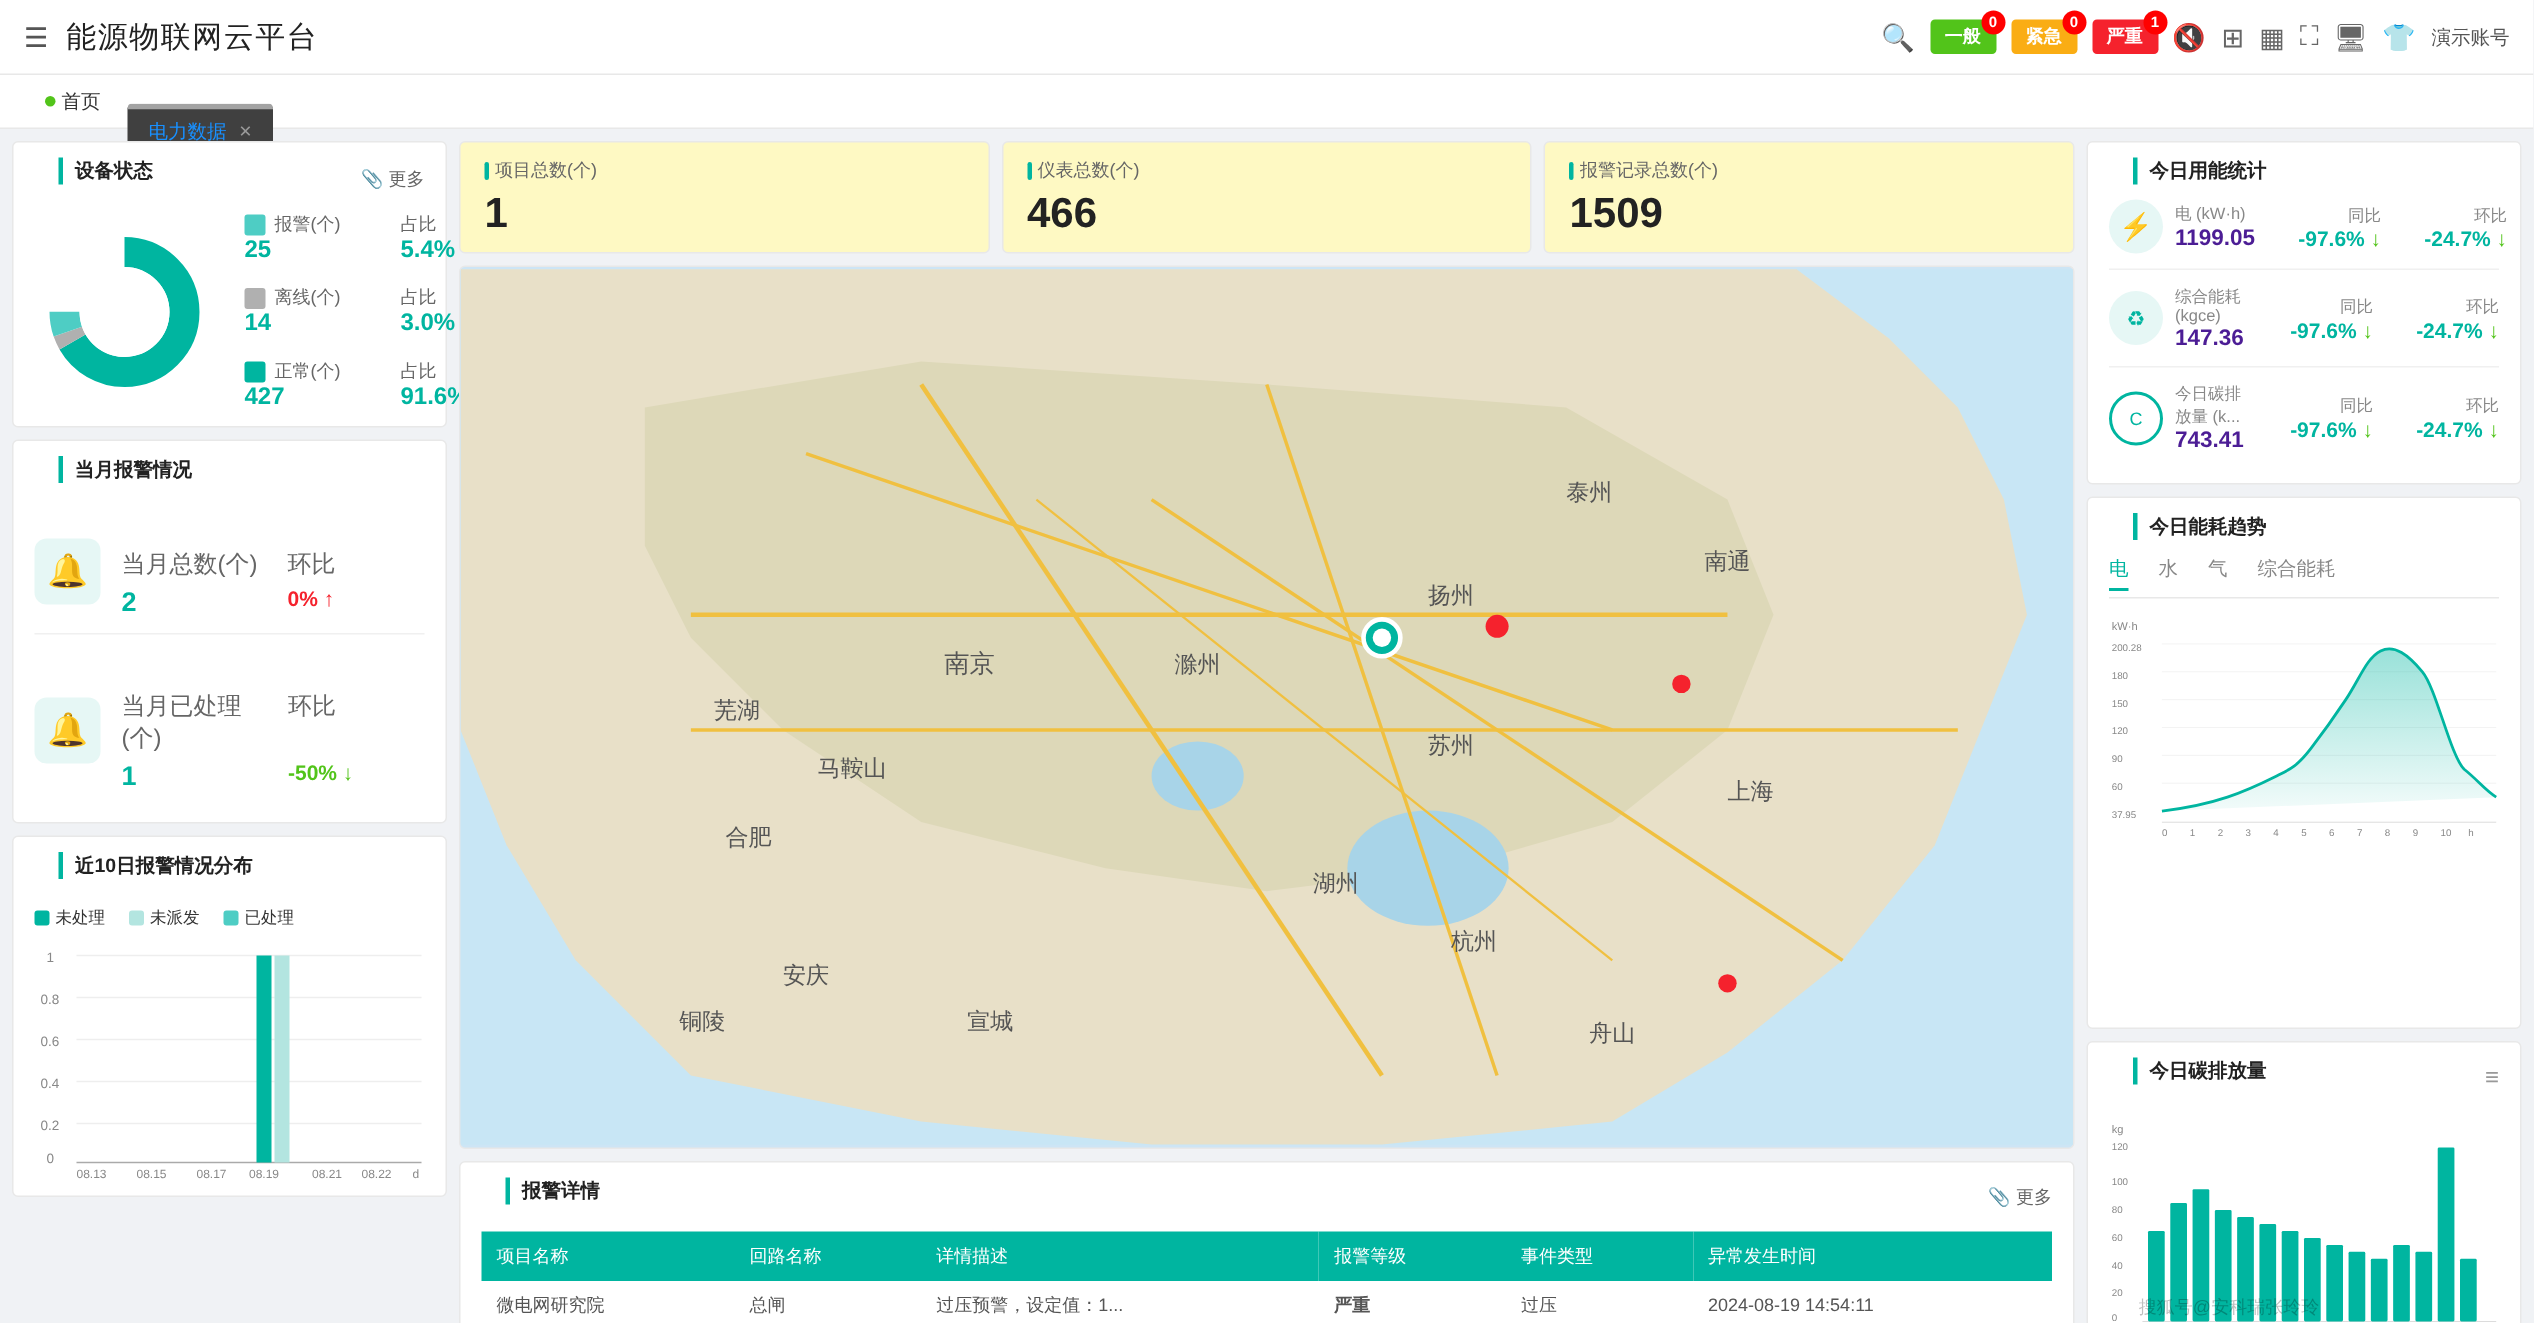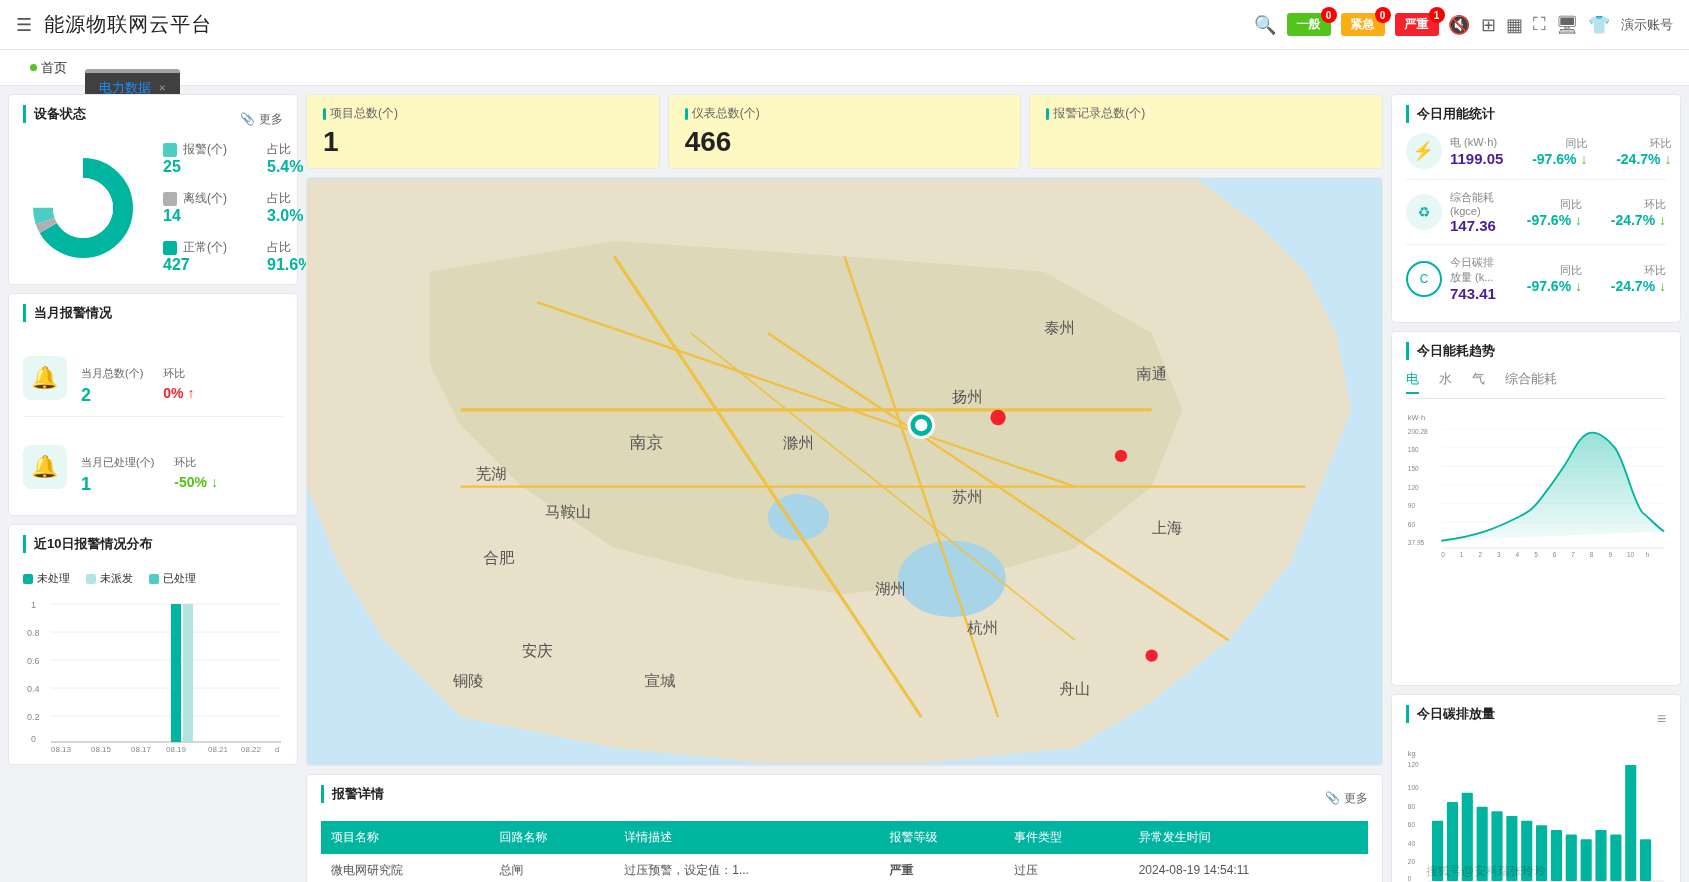--- a/index.html
+++ b/index.html
@@ -76,21 +76,20 @@
       gap: 4px;
     }
     .tab-item {
       padding: 6px 14px;
       font-size: 13px;
       cursor: pointer;
       border-radius: 3px 3px 0 0;
       display: flex;
       align-items: center;
       gap: 4px;
-      font-family: Liberation Mono, monospace;
     }
     .tab-item.active {
       background: #404040;
       border-top: 4px solid #a3a3a3;
       color: #1890ff;
       margin-top: 36px;
     }
     .tab-item .dot {
       width: 7px; height: 7px;
       border-radius: 50%;
@@ -121,20 +120,21 @@
       padding: 10px 14px;
       border: 1px solid #e8e8e8;
     }
     .card-title {
       font-size: 13px;
       font-weight: bold;
       color: #222;
       border-left: 3px solid #00b5a0;
       padding-left: 8px;
       margin-bottom: 10px;
+      margin-left: 16px;
     }
 
     
     .left-col {
       display: flex;
       flex-direction: column;
       gap: 8px;
     }
 
     
@@ -226,21 +226,21 @@
       align-items: center;
       justify-content: center;
       font-size: 22px;
       flex-shrink: 0;
     }
     .alert-info {
       display: grid;
       grid-template-columns: 1fr 1fr;
       gap: 4px 20px;
     }
-    .alert-info-label { font-size: 11px; color: #666; margin-top: 16px; }
+    .alert-info-label { font-size: 16px; color: #666; margin-top: 16px; }
     .alert-info-value { font-size: 18px; font-weight: bold; color: #00b5a0; }
     .alert-info-change { font-size: 14px; font-weight: bold; }
     .text-red { color: #f5222d; }
     .text-green { color: #52c41a; }
 
     
     .bar-chart-card {
       flex: 0 0 auto;
     }
     .chart-legend {
@@ -649,20 +649,21 @@
       <div class="stat-box">
         <div class="stat-box-label">项目总数(个)</div>
         <div class="stat-box-value">1</div>
       </div>
       <div class="stat-box">
         <div class="stat-box-label">仪表总数(个)</div>
         <div class="stat-box-value">466</div>
       </div>
       <div class="stat-box">
         <div class="stat-box-label">报警记录总数(个)</div>
+        <div class="stat-box-value">1509</div>
       </div>
     </div>
 
     <div class="map-container">
       <svg class="map-svg" viewBox="0 0 700 380">
 
         <rect width="700" height="380" fill="#c8e6f5"></rect>
 
         <polygon points="0,0 700,0 700,380 0,380" fill="#c8e6f5"></polygon>
 

